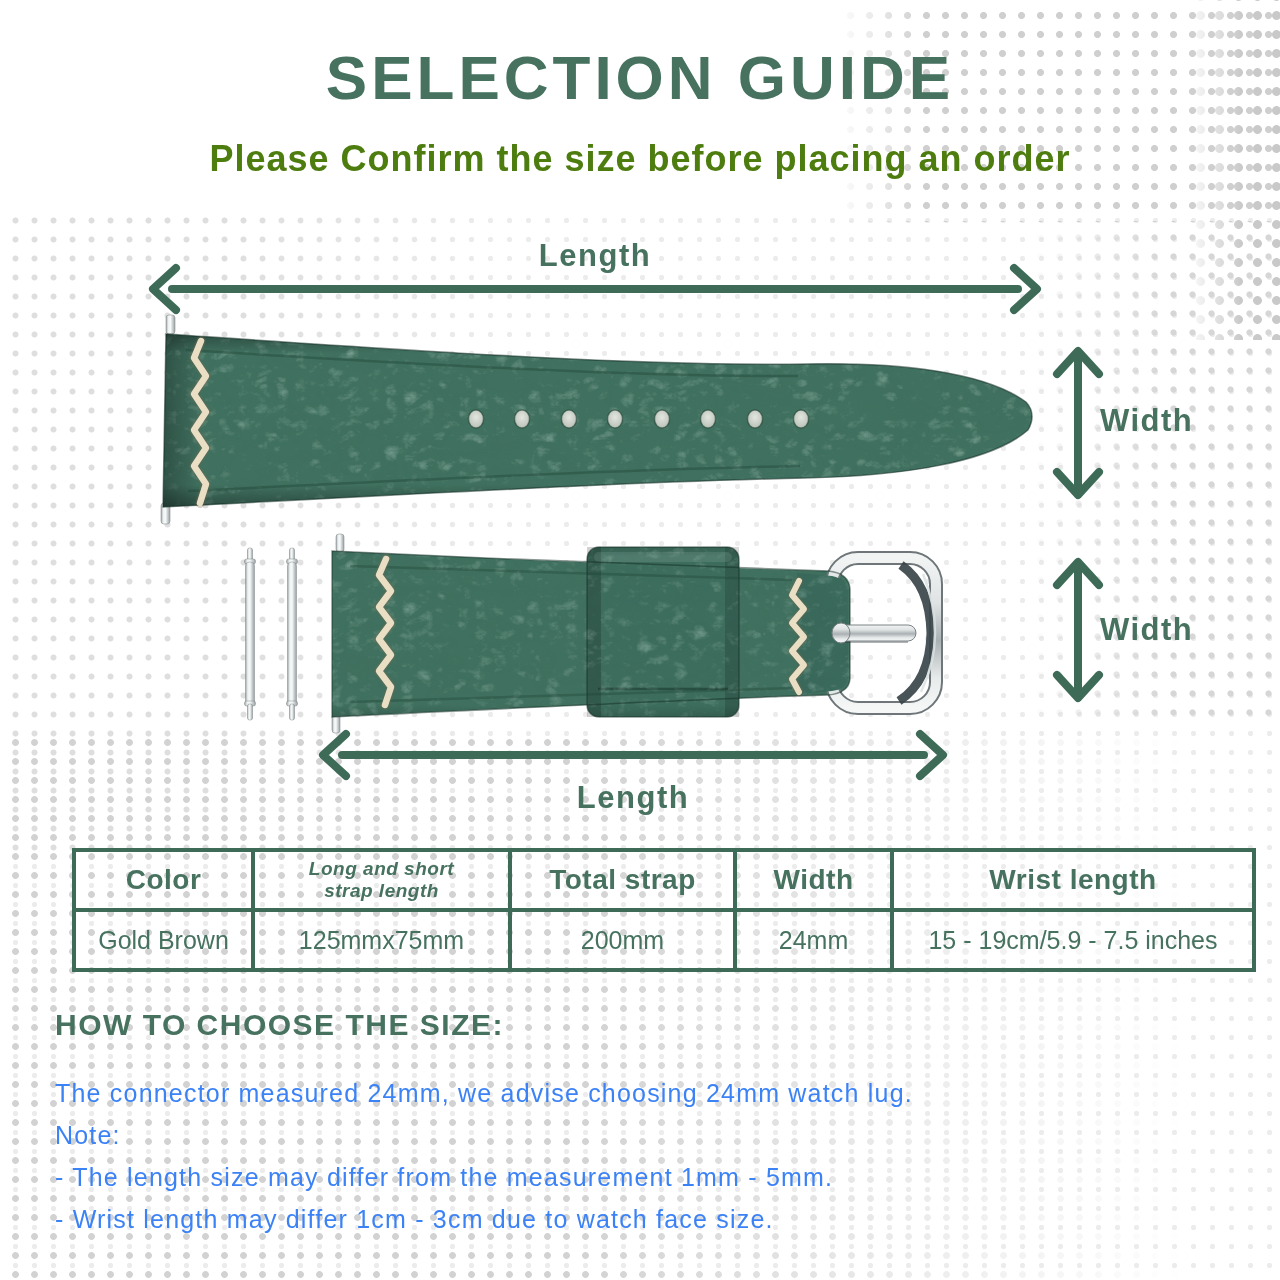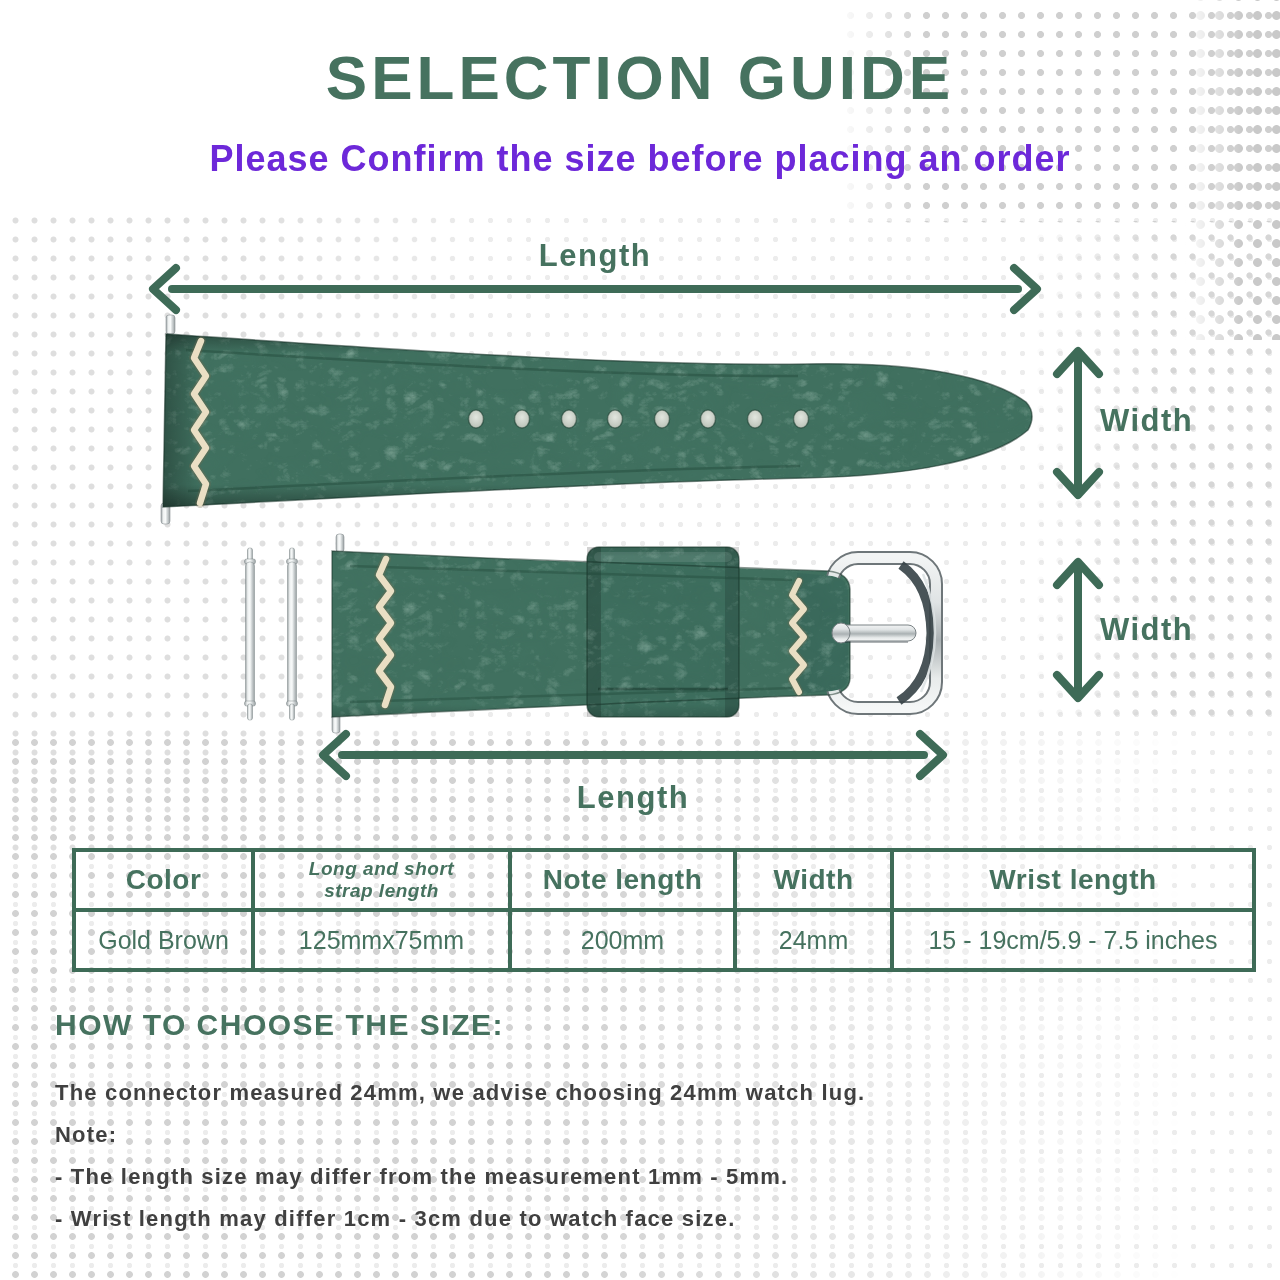--- a/index.html
+++ b/index.html
@@ -31,21 +31,21 @@
     -webkit-mask-image:linear-gradient(to right,#000 45%,rgba(0,0,0,.5) 68%,transparent 93%);
     mask-image:linear-gradient(to right,#000 45%,rgba(0,0,0,.5) 68%,transparent 93%);}
 
   
   #page-title{
     position:absolute; top:44px; left:0; width:100%; text-align:center;
     font-size:62px; line-height:68px; font-weight:800; letter-spacing:4px; color:#46725F;
   }
   #page-subtitle{
     position:absolute; top:138px; left:0; width:100%; text-align:center;
-    font-size:36px; font-weight:600; letter-spacing:1px; color:#6d28d9;
+    font-size:36px; font-weight:600; letter-spacing:1px; color:#4d7c0f;
   }
 
   
   #diagram-svg{position:absolute; top:200px; left:0; width:1280px; height:620px;}
   .measure-label{
     position:absolute; font-size:31px; font-weight:600; letter-spacing:1.5px; color:#46725F;
     white-space:nowrap;
   }
   #label-length-top{left:595px; top:238px; transform:translateX(-50%);}
   #label-width-top{left:1100px; top:403px;}
@@ -64,21 +64,21 @@
   th.small-head span{display:inline-block; max-width:150px;}
   td{font-size:25px; font-weight:500;}
 
   
   #guide-heading{
     position:absolute; left:55px; top:1008px;
     font-size:30px; font-weight:800; letter-spacing:1.5px; color:#46725F;
   }
   #guide-lines{
     position:absolute; left:55px; top:1072px; width:1160px;
-    font-size:22px; line-height:42px; font-weight:700; letter-spacing:1.2px; color:#404040;
+    font-size:25px; line-height:42px; font-weight:400; letter-spacing:1.2px; color:#3b82f6;
   }
 </style>
 </head>
 <body>
 
 <div id="canvas">
 
   <div class="dots" id="dots-base"></div>
   <div class="dots" id="dots-topright"></div>
   <div class="dots" id="dots-rightedge"></div>
@@ -262,21 +262,21 @@
         <col style="width:179px">
           <col style="width:257px">
           <col style="width:225px">
           <col style="width:157px">
           <col style="width:362px">
       </colgroup>
       <tbody>
           <tr>
         <th>Color</th>
         <th class="small-head"><span>Long and short strap length</span></th>
-        <th>Note length</th>
+        <th>Total strap</th>
         <th>Width</th>
         <th>Wrist length</th>
       </tr>
       <tr>
         <td>Gold Brown</td>
         <td>125mmx75mm</td>
         <td>200mm</td>
         <td>24mm</td>
         <td>15 - 19cm/5.9 - 7.5 inches</td>
       </tr>

